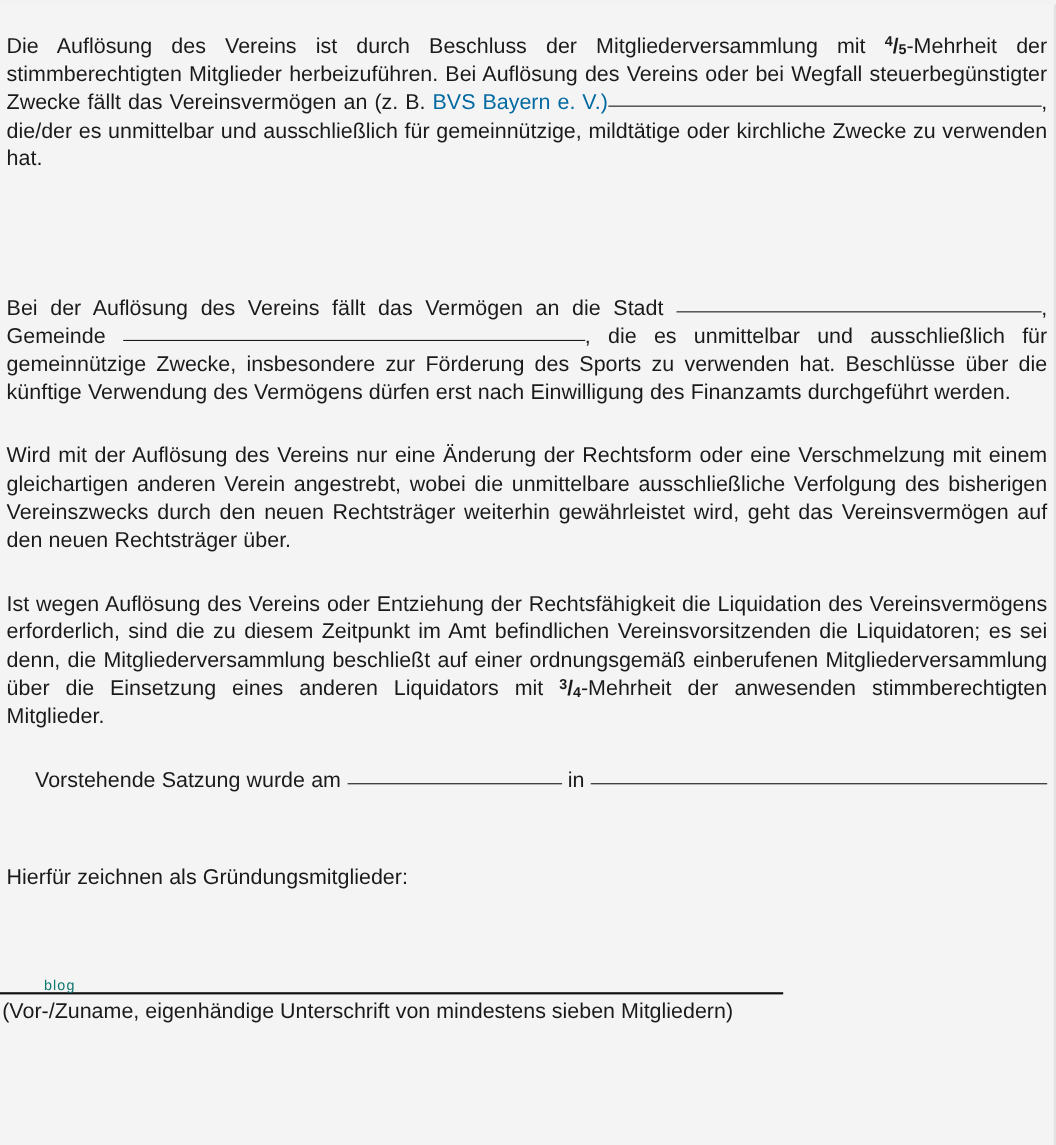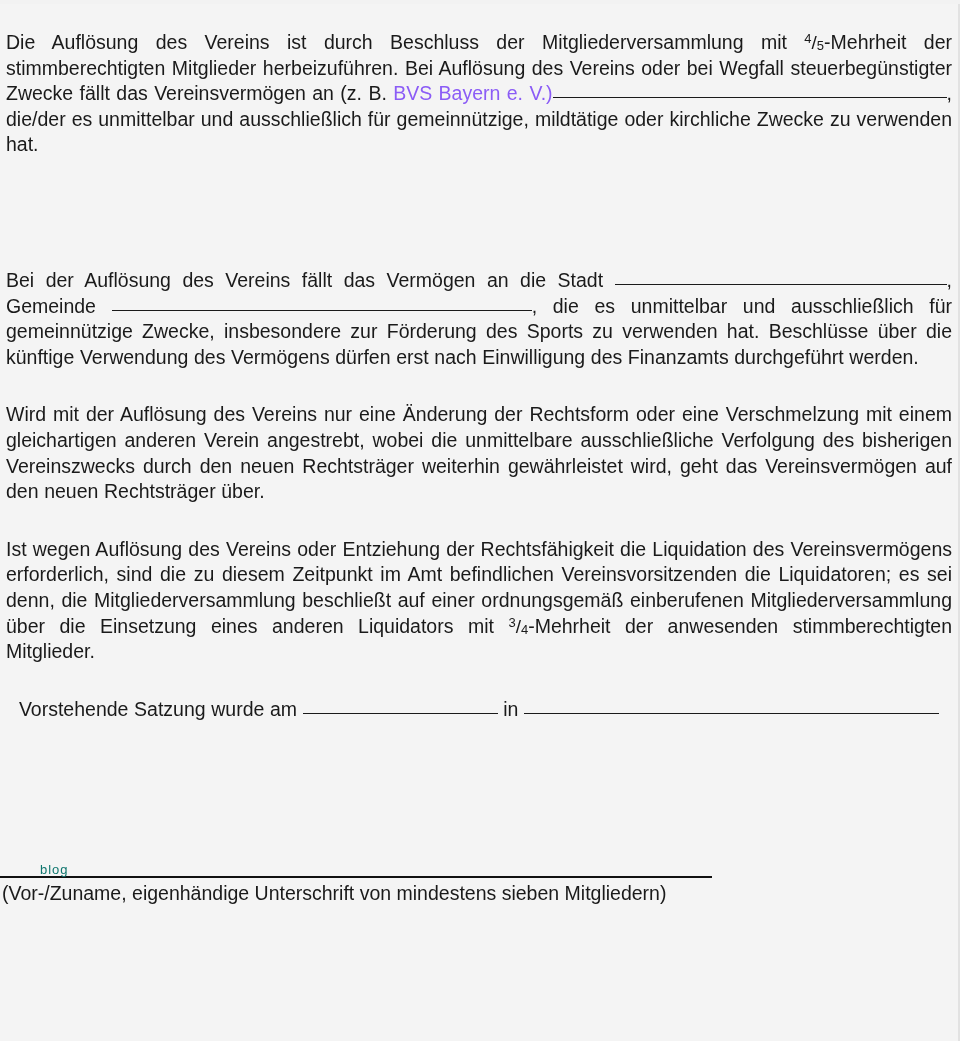--- a/index.html
+++ b/index.html
@@ -41,28 +41,29 @@
     padding: 0;
     hyphens: manual;
     word-spacing: 0.2px;
   }
   .gap-md { height: 26px; }
   .gap-lg { height: 32px; }
   .gap-xl { height: 46px; }
   .gap-xxl { height: 64px; }
 
   .bold { font-weight: bold; }
-  .red { color: #8b5cf6; }
+  .red { color: #0369a1; }
 
   
   .frac {
     display: inline-block;
     font-size: 19.5px;
     white-space: nowrap;
     line-height: 1;
+    font-weight: bold;
   }
   .frac .num {
     font-size: 13px;
     vertical-align: 0.46em;
   }
   .frac .sl {
     font-size: 19px;
   }
   .frac .den {
     font-size: 13px;
@@ -132,24 +133,25 @@
   <div class="gap-lg"></div>
 
   <p class="para">Wird mit der Auflösung des Vereins nur eine Änderung der Rechtsform oder eine Verschmelzung mit einem gleichartigen anderen Verein angestrebt, wobei die unmittelbare ausschließliche Verfolgung des bisherigen Vereinszwecks durch den neuen Rechtsträger weiterhin gewährleistet wird, geht das Vereinsvermögen auf den neuen Rechtsträger über.</p>
 
   <div class="gap-lg"></div>
 
   <p class="para"><span>Ist wegen Auflösung des Vereins oder Entziehung der Rechtsfähigkeit die Liquidation des Vereinsvermögens erforderlich, sind die zu diesem Zeitpunkt im Amt befindlichen Vereinsvorsitzenden die Liquidatoren; es sei denn, die Mitgliederversammlung beschließt auf einer ordnungsgemäß einberufenen Mitgliederversammlung über die Einsetzung eines anderen Liquidators mit </span><span class="frac"><span class="num">3</span><span class="sl">/</span><span class="den">4</span></span><span>-Mehrheit der anwesenden stimmberechtigten Mitglieder.</span></p>
 
   <div class="gap-lg"></div>
 
-  <p class="para" style="text-align:center;"><span>Vorstehende Satzung wurde am </span><span class="fill fill-am"></span><span> in </span><span class="fill fill-in"></span><br></p>
+  <p class="para" style="text-align:right;"><span>Vorstehende Satzung wurde am </span><span class="fill fill-am"></span><span> in </span><span class="fill fill-in"></span><br></p>
 
   <div class="gap-xxl"></div>
 
+  <p class="para" style="text-align:left;">Hierfür zeichnen als Gründungsmitglieder:</p>
 
   <div style="height:86px"></div>
 
   <div class="sig-block">
     <span class="watermark">blog</span>
     <div class="sig-line"></div>
     <div class="sig-caption">(Vor-/Zuname, eigenhändige Unterschrift von mindestens sieben Mitgliedern)</div>
   </div>
 
 </div>

